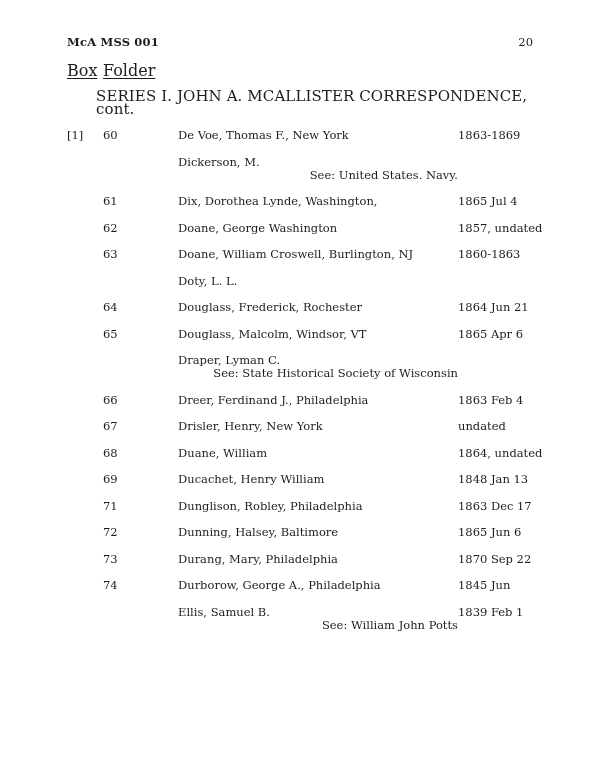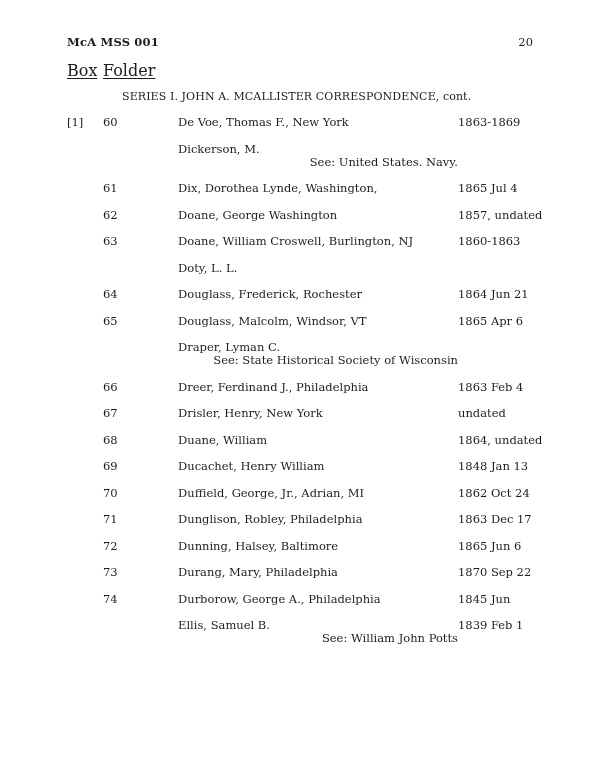--- a/index.html
+++ b/index.html
@@ -43,22 +43,22 @@
     line-height: 13px;
     display: grid;
     grid-template-columns: 36px 55px 1fr;
   }
   .col-headers .col-label {
     text-decoration: underline;
     text-underline-offset: 2px;
   }
   .series-heading {
     margin-top: 13px;
-    margin-left: 55px;
-    font-size: 11px;
+    margin-left: 29px;
+    font-size: 15px;
     line-height: 13px;
     letter-spacing: 0.1px;
   }
   .rows {
     margin-top: 13px;
   }
   .row {
     display: grid;
     grid-template-columns: 36px 55px 300px 1fr;
     font-size: 11.5px;
@@ -225,29 +225,20 @@
   <div class="row">
     <span class="cell box"></span>
     <span class="cell folder">69</span>
     <span class="cell name">
       <span class="name-line">Ducachet, Henry William</span>
 
     </span>
     <span class="cell date">1848 Jan 13</span>
   </div>
 
-  <div class="row">
-    <span class="cell box"></span>
-    <span class="cell folder">70</span>
-    <span class="cell name">
-      <span class="name-line">Duffield, George, Jr., Adrian, MI</span>
-
-    </span>
-    <span class="cell date">1862 Oct 24</span>
-  </div>
 
   <div class="row">
     <span class="cell box"></span>
     <span class="cell folder">71</span>
     <span class="cell name">
       <span class="name-line">Dunglison, Robley, Philadelphia</span>
 
     </span>
     <span class="cell date">1863 Dec 17</span>
   </div>

